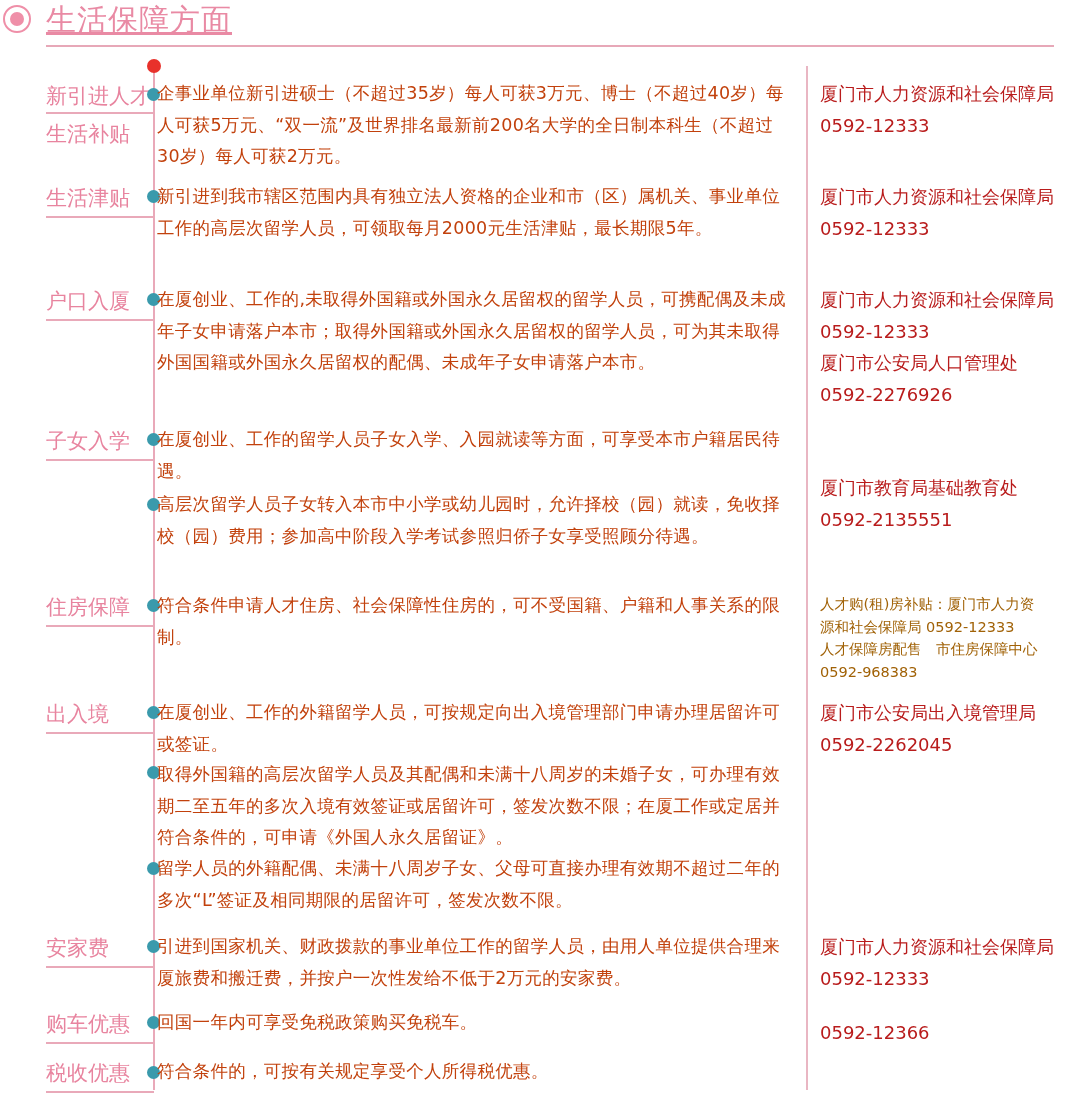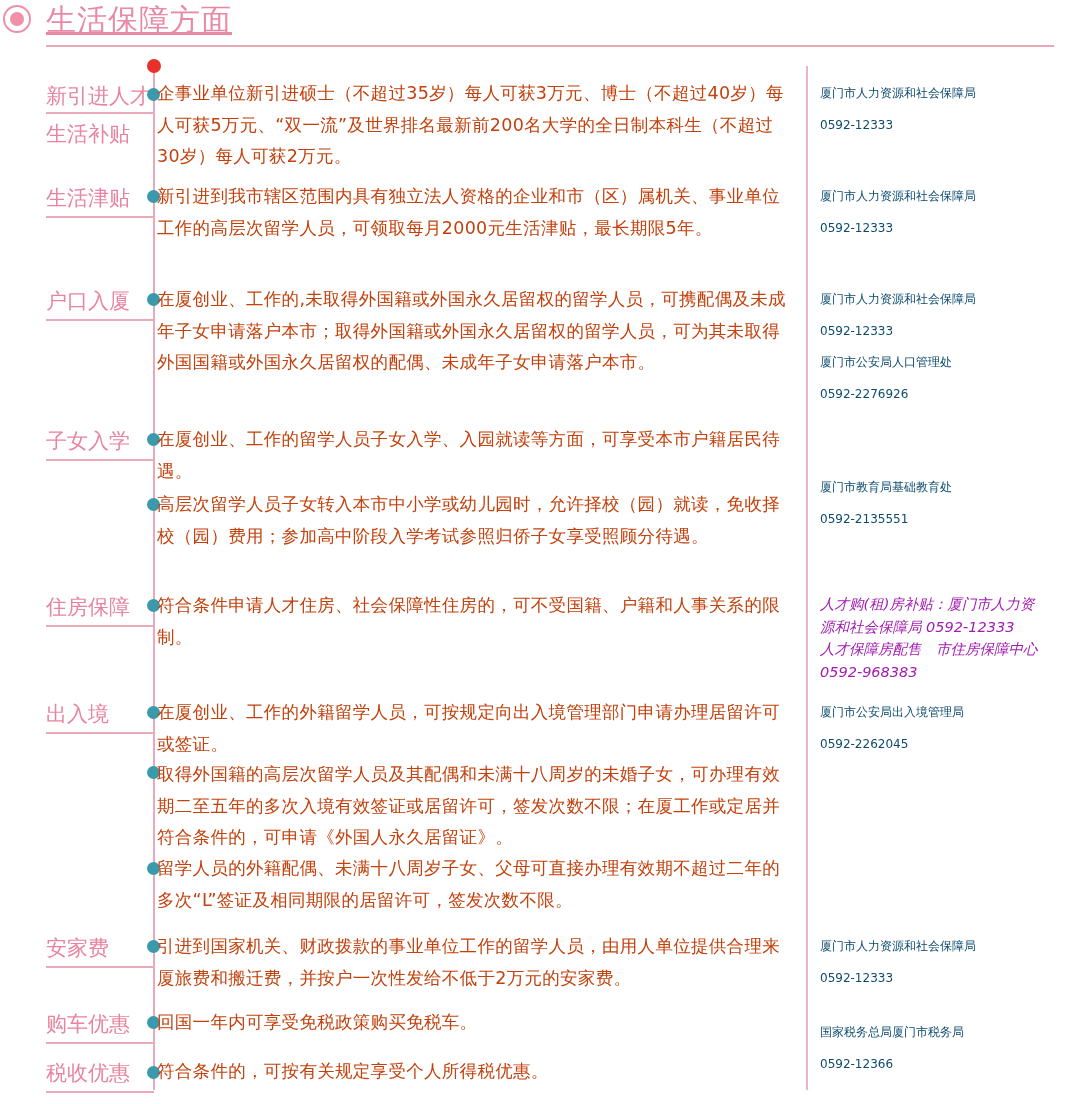--- a/index.html
+++ b/index.html
@@ -14,22 +14,22 @@
                letter-spacing:1px;text-decoration:underline; }
   .hdr-line { position:absolute; left:46px; top:45px; width:1008px; height:2px; background:#e7a8b8; }
   .tl-line { position:absolute; left:153px; top:66px; width:2px; height:1024px; background:#e9a9b9; }
   .tl-start { position:absolute; left:147px; top:59px; width:14px; height:14px; border-radius:50%; background:#e8312b; }
   .div-line { position:absolute; left:806px; top:66px; width:2px; height:1024px; background:#e9b6c3; }
   .label { position:absolute; left:46px; color:#e8849f; font-size:21px; line-height:28px; white-space:nowrap; }
   .label-rule { position:absolute; left:46px; width:108px; height:2px; background:#e9a9b9; }
   .dot { position:absolute; left:147px; width:13px; height:13px; border-radius:50%; background:#3a9aac; }
   .para { position:absolute; left:157px; width:630px; font-size:17.5px; line-height:31.5px; color:#c2410c;
           letter-spacing:0.3px; }
-  .contact { position:absolute; left:820px; width:260px; font-size:12px; line-height:31.5px; color:#0c4a6e; }
-  .contact-small { position:absolute; left:820px; width:255px; font-size:14.5px; line-height:22.5px; color:#a21caf;font-style:italic; }
+  .contact { position:absolute; left:820px; width:260px; font-size:18px; line-height:31.5px; color:#b91c1c; }
+  .contact-small { position:absolute; left:820px; width:255px; font-size:14.5px; line-height:22.5px; color:#a16207; }
   .contact div, .contact-small div { white-space:nowrap; }
 </style>
 </head>
 <body>
 
 <div class="hdr">
   <div class="hdr-icon"></div>
   <div class="hdr-title">生活保障方面</div>
   <div class="hdr-line"></div>
 </div>
@@ -125,21 +125,20 @@
     <div>0592-12333</div>
   </div>
 </div>
 
 <div>
   <div class="label" style="top:1010px;">购车优惠</div>
   <div class="label-rule" style="top:1042px;"></div>
   <div class="dot" style="top:1016px;"></div>
   <div class="para" style="top:1007px;">回国一年内可享受免税政策购买免税车。</div>
   <div class="contact" style="top:1017px;">
-    <div>国家税务总局厦门市税务局</div>
     <div>0592-12366</div>
   </div>
 </div>
 
 <div>
   <div class="label" style="top:1059px;">税收优惠</div>
   <div class="label-rule" style="top:1091px;"></div>
   <div class="dot" style="top:1066px;"></div>
   <div class="para" style="top:1056px;">符合条件的，可按有关规定享受个人所得税优惠。</div>
 </div>

